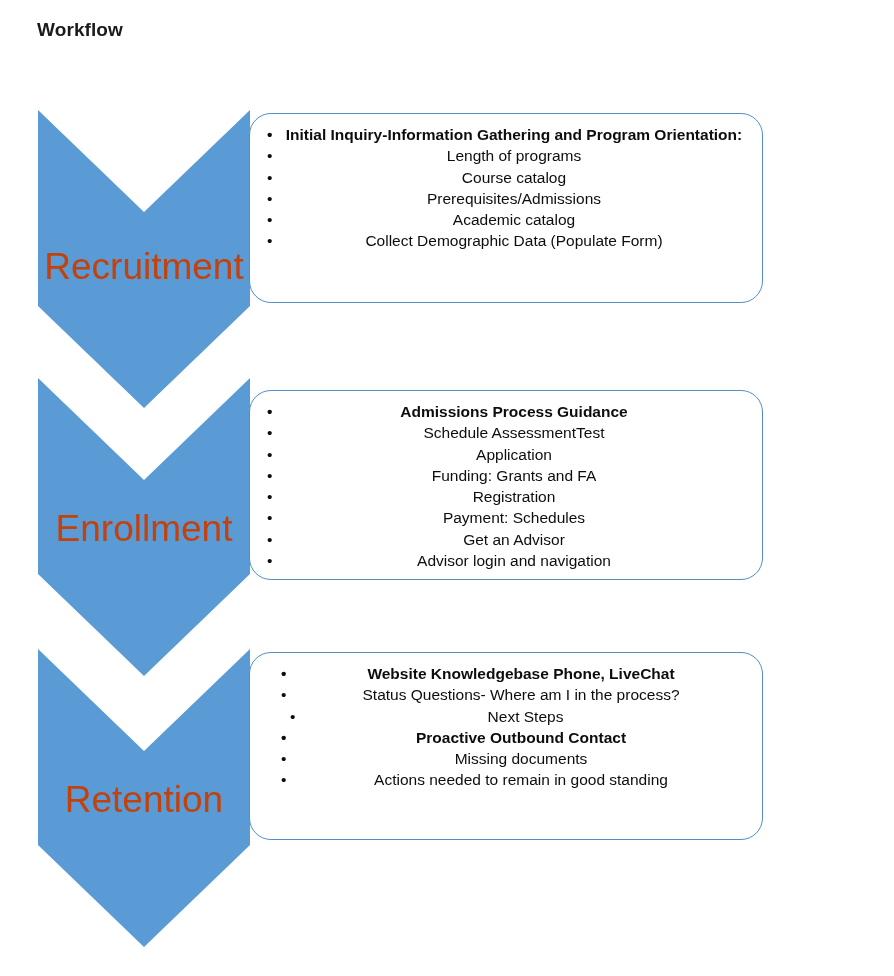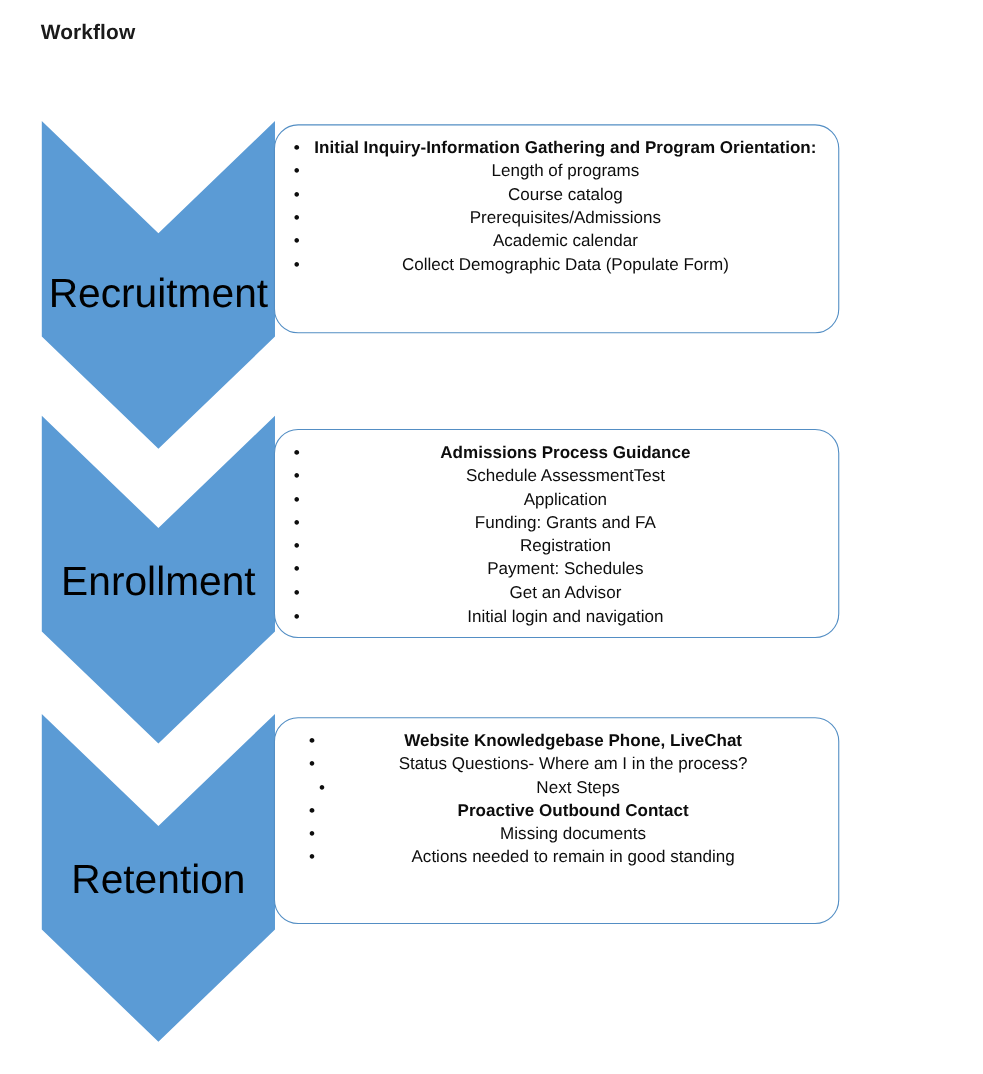--- a/index.html
+++ b/index.html
@@ -52,21 +52,21 @@
     display: block;
     width: 100%;
     height: 100%;
     overflow: visible;
   }
   .chevron-label {
     position: absolute;
     left: 0;
     width: 212px;
     text-align: center;
-    color: #000000;
+    color: #c2410c;
     font-size: 37px;
     font-weight: normal;
     line-height: 1;
     letter-spacing: 0px;
     white-space: nowrap;
     pointer-events: none;
   }
 
   
   .callout {
@@ -127,21 +127,21 @@
       </svg>
       <div class="chevron-label" style="top:138px;">Recruitment</div>
     </div>
     <div class="callout" style="top:3px; height:190px;">
       <div class="callout-body">
         <ul>
           <li class="bold">Initial Inquiry-Information Gathering and Program Orientation:</li>
           <li>Length of programs</li>
           <li>Course catalog</li>
           <li>Prerequisites/Admissions</li>
-          <li>Academic calendar</li>
+          <li>Academic catalog</li>
           <li>Collect Demographic Data (Populate Form)</li>
         </ul>
       </div>
     </div>
   </div>
 
   <div class="stage" style="top:378px;">
     <div class="chevron">
       <svg viewBox="0 0 212 298" preserveAspectRatio="none" aria-hidden="true">
         <polygon points="0,0 106,102 212,0 212,196 106,298 0,196" fill="#5B9BD5"></polygon>
@@ -151,21 +151,21 @@
     <div class="callout" style="top:12px; height:190px;">
       <div class="callout-body">
         <ul>
           <li class="bold">Admissions Process Guidance</li>
           <li>Schedule AssessmentTest</li>
           <li>Application</li>
           <li>Funding: Grants and FA</li>
           <li>Registration</li>
           <li>Payment: Schedules</li>
           <li>Get an Advisor</li>
-          <li>Initial login and navigation</li>
+          <li>Advisor login and navigation</li>
         </ul>
       </div>
     </div>
   </div>
 
   <div class="stage" style="top:649px;">
     <div class="chevron">
       <svg viewBox="0 0 212 298" preserveAspectRatio="none" aria-hidden="true">
         <polygon points="0,0 106,102 212,0 212,196 106,298 0,196" fill="#5B9BD5"></polygon>
       </svg>

